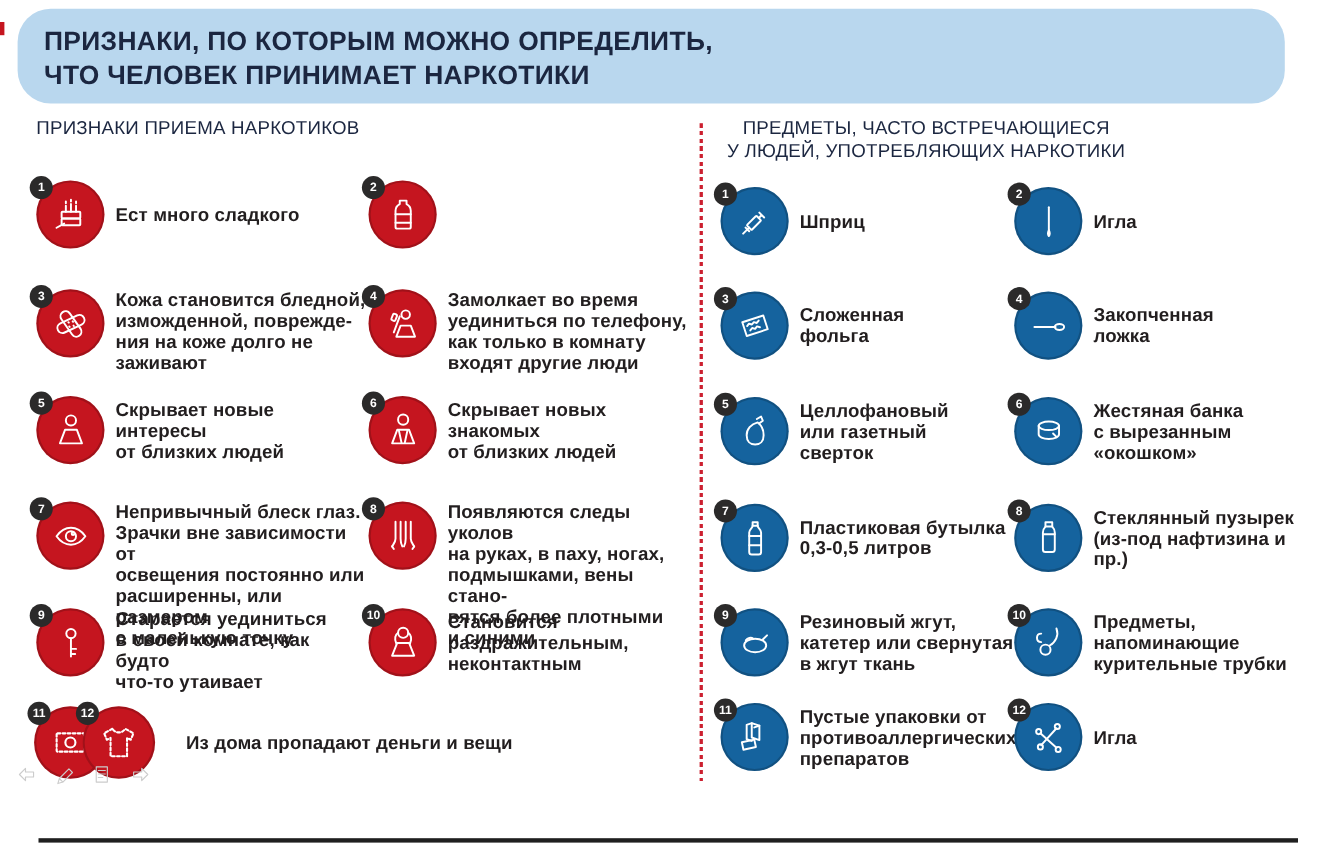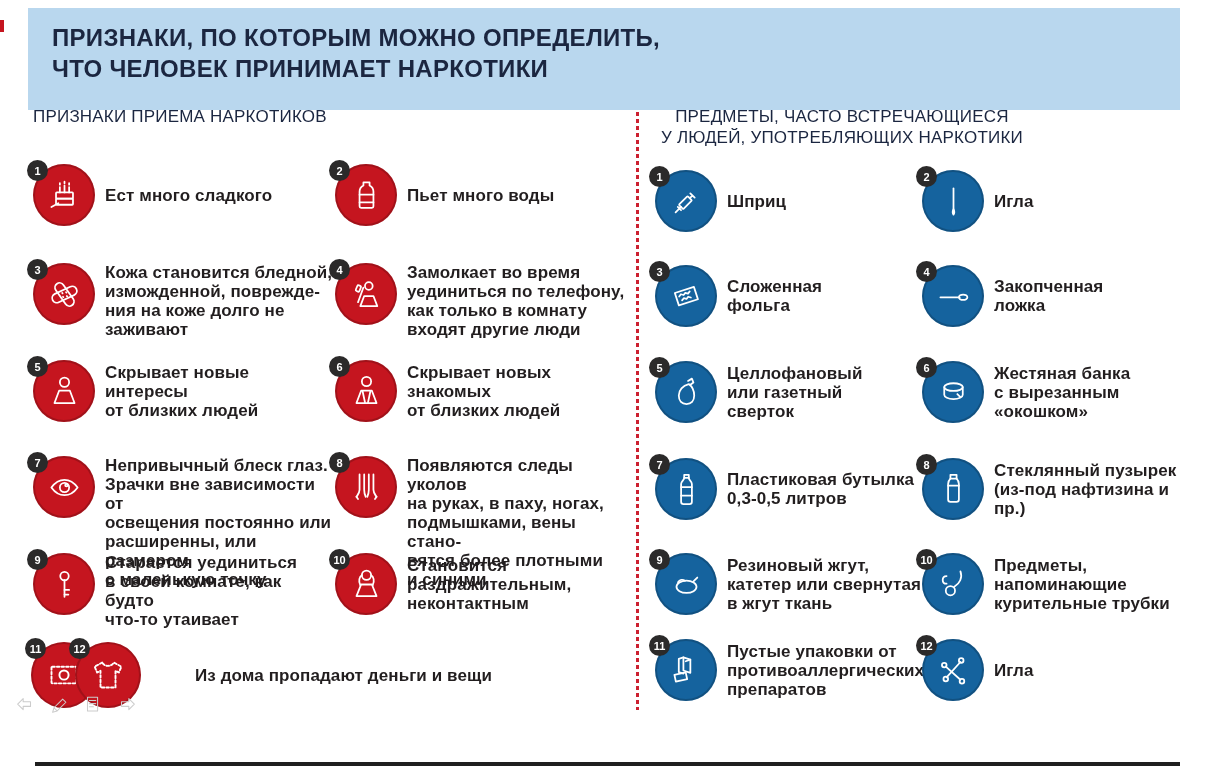--- a/index.html
+++ b/index.html
@@ -1,18 +1,18 @@
 <!DOCTYPE html>
 <html style="--header-bg: #b9d7ee; --title-text: #1b2640; --sign-red: #c5151f; --item-blue: #15639e; --badge-dark: #2b2a2a; --divider-red: #cc2030; --body-text: #221e1f;"><head>
 <meta charset="utf-8">
 <style>
   html,body{margin:0;padding:0;background:#fff;}
   .page{position:relative;width:1211px;height:768px;background:#ffffff;overflow:hidden;
         font-family:"Liberation Sans",sans-serif;}
-  .band{position:absolute;left:28px;top:8px;width:1152px;height:102px;background:var(--header-bg,#b9d7ee);}
+  .band{position:absolute;left:16px;top:8px;width:1152px;height:86px;background:var(--header-bg,#b9d7ee);border-radius:30px;}
   .band h1{margin:0;padding:14px 0 0 24px;font-size:24px;line-height:31px;font-weight:700;
            color:var(--title-text,#1b2640);white-space:pre-line;letter-spacing:.3px;}
   h2.sec{position:absolute;margin:0;font-size:17px;line-height:21px;font-weight:400;
          color:var(--title-text,#1b2640);white-space:pre-line;letter-spacing:.2px;}
   #left-heading{left:33px;top:106px;}
   #right-heading{left:661px;top:106px;text-align:center;}
   .divider{position:absolute;left:636px;top:112px;width:3px;height:598px;
            background:repeating-linear-gradient(to bottom,var(--divider-red,#cc2030) 0 4px,transparent 4px 7px);}
   .grid{position:absolute;display:grid;}
   #left-grid{left:33px;top:164px;width:600px;grid-template-columns:302px 1fr;
@@ -29,21 +29,21 @@
          background:var(--badge-dark,#2b2a2a);color:#fff;font-size:11px;font-weight:700;
          display:flex;align-items:center;justify-content:center;}
   .item-text{margin-left:10px;min-height:62px;display:flex;align-items:center;
              font-size:17px;line-height:19px;font-weight:700;color:var(--body-text,#221e1f);
              white-space:pre-line;letter-spacing:.1px;}
   .icon{display:flex;}
   .icon svg{display:block;}
   .combined{position:absolute;left:31px;top:642px;display:flex;align-items:center;}
   .combined .circle{flex:0 0 66px;width:66px;height:66px;}
   .combined .c2{margin-left:-22px;}
-  .combined .item-text{margin-left:54px;min-height:66px;}
+  .combined .item-text{margin-left:28px;min-height:66px;}
   .nav{position:absolute;left:14px;top:694px;display:flex;gap:12px;color:#cccccc;z-index:5;}
   .nav .nav-btn{display:flex;cursor:pointer;}
   .bottom-bar{position:absolute;left:35px;top:762px;width:1145px;height:4px;background:#1f1f1f;}
   .corner-mark{position:absolute;left:0;top:20px;width:4px;height:12px;background:var(--sign-red,#c5151f);}
 </style>
 </head>
 <body>
 
 <div class="page">
   <div class="corner-mark"></div>
@@ -78,21 +78,20 @@
       <div class="item red">
     <span class="circle">
       <span class="badge">2</span>
       <span class="icon">
             <svg width="37" height="37" viewBox="0 0 48 48" fill="none" stroke="currentColor" stroke-width="2.3" stroke-linecap="round" stroke-linejoin="round">
               <path d="M20 7h8v4c4 2 5 4 5 8v19a2 2 0 0 1-2 2H17a2 2 0 0 1-2-2V19c0-4 1-6 5-8V7z"></path>
               <path d="M15 23h18M15 33h18"></path>
             </svg>
           </span>
     </span>
-    <span class="item-text">Пьет много воды</span>
   </div>
       <div class="item red">
     <span class="circle">
       <span class="badge">3</span>
       <span class="icon">
             <svg width="37" height="37" viewBox="0 0 48 48" fill="none" stroke="currentColor" stroke-width="2.3" stroke-linecap="round" stroke-linejoin="round">
               <rect x="7" y="18" width="34" height="12" rx="6" transform="rotate(-25 24 24)"></rect>
               <rect x="7" y="18" width="34" height="12" rx="6" transform="rotate(55 24 24)"></rect>
               <path d="M21 22l.5.5M26 21l.5.5M22 27l.5.5M27 26l.5.5"></path>
             </svg>

